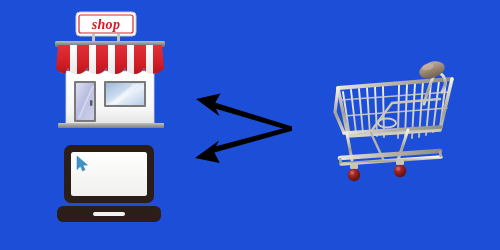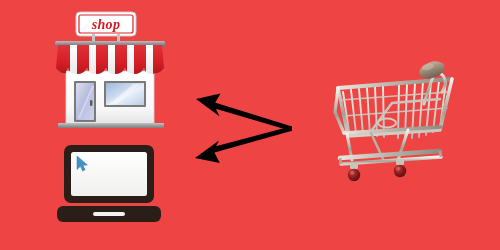--- a/index.html
+++ b/index.html
@@ -26,21 +26,21 @@
     font-style:italic;
     font-weight:bold;
     font-size:14px;
     fill:#D71921;
     letter-spacing:0.3px;
   }
 </style>
 </head>
 <body style="background: rgb(16, 157, 224);">
 
-<div id="scene" style="background: #ef4444;">
+<div id="scene" style="background: #1d4ed8;">
 
   <div class="layer">
     <svg viewBox="0 0 500 250" xmlns="http://www.w3.org/2000/svg">
       <defs>
         <linearGradient id="gShopWall" x1="0" y1="0" x2="0" y2="1">
           <stop offset="0%" stop-color="#FFFFFF"></stop>
           <stop offset="70%" stop-color="#F7F7F7"></stop>
           <stop offset="100%" stop-color="#E3E3E3"></stop>
         </linearGradient>
         <linearGradient id="gDoorGlass" x1="0" y1="0" x2="1" y2="1">

